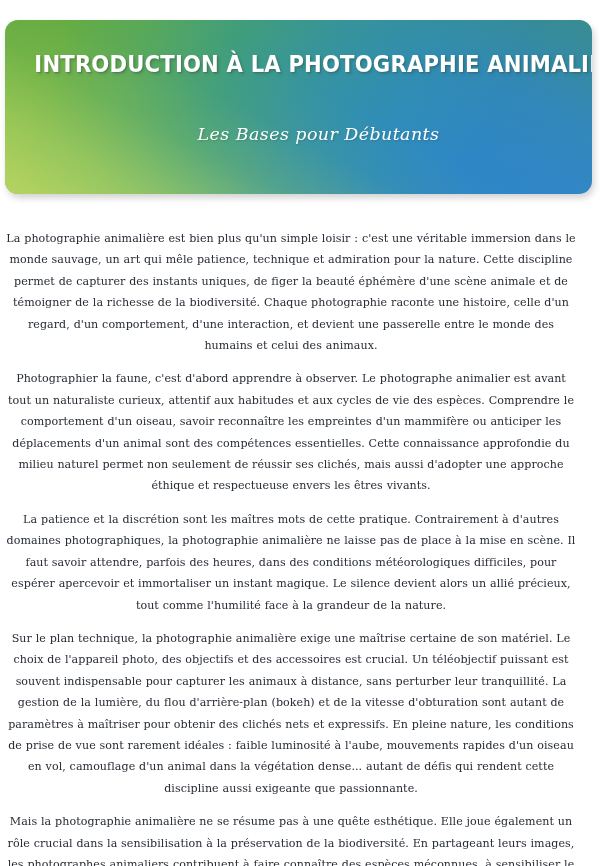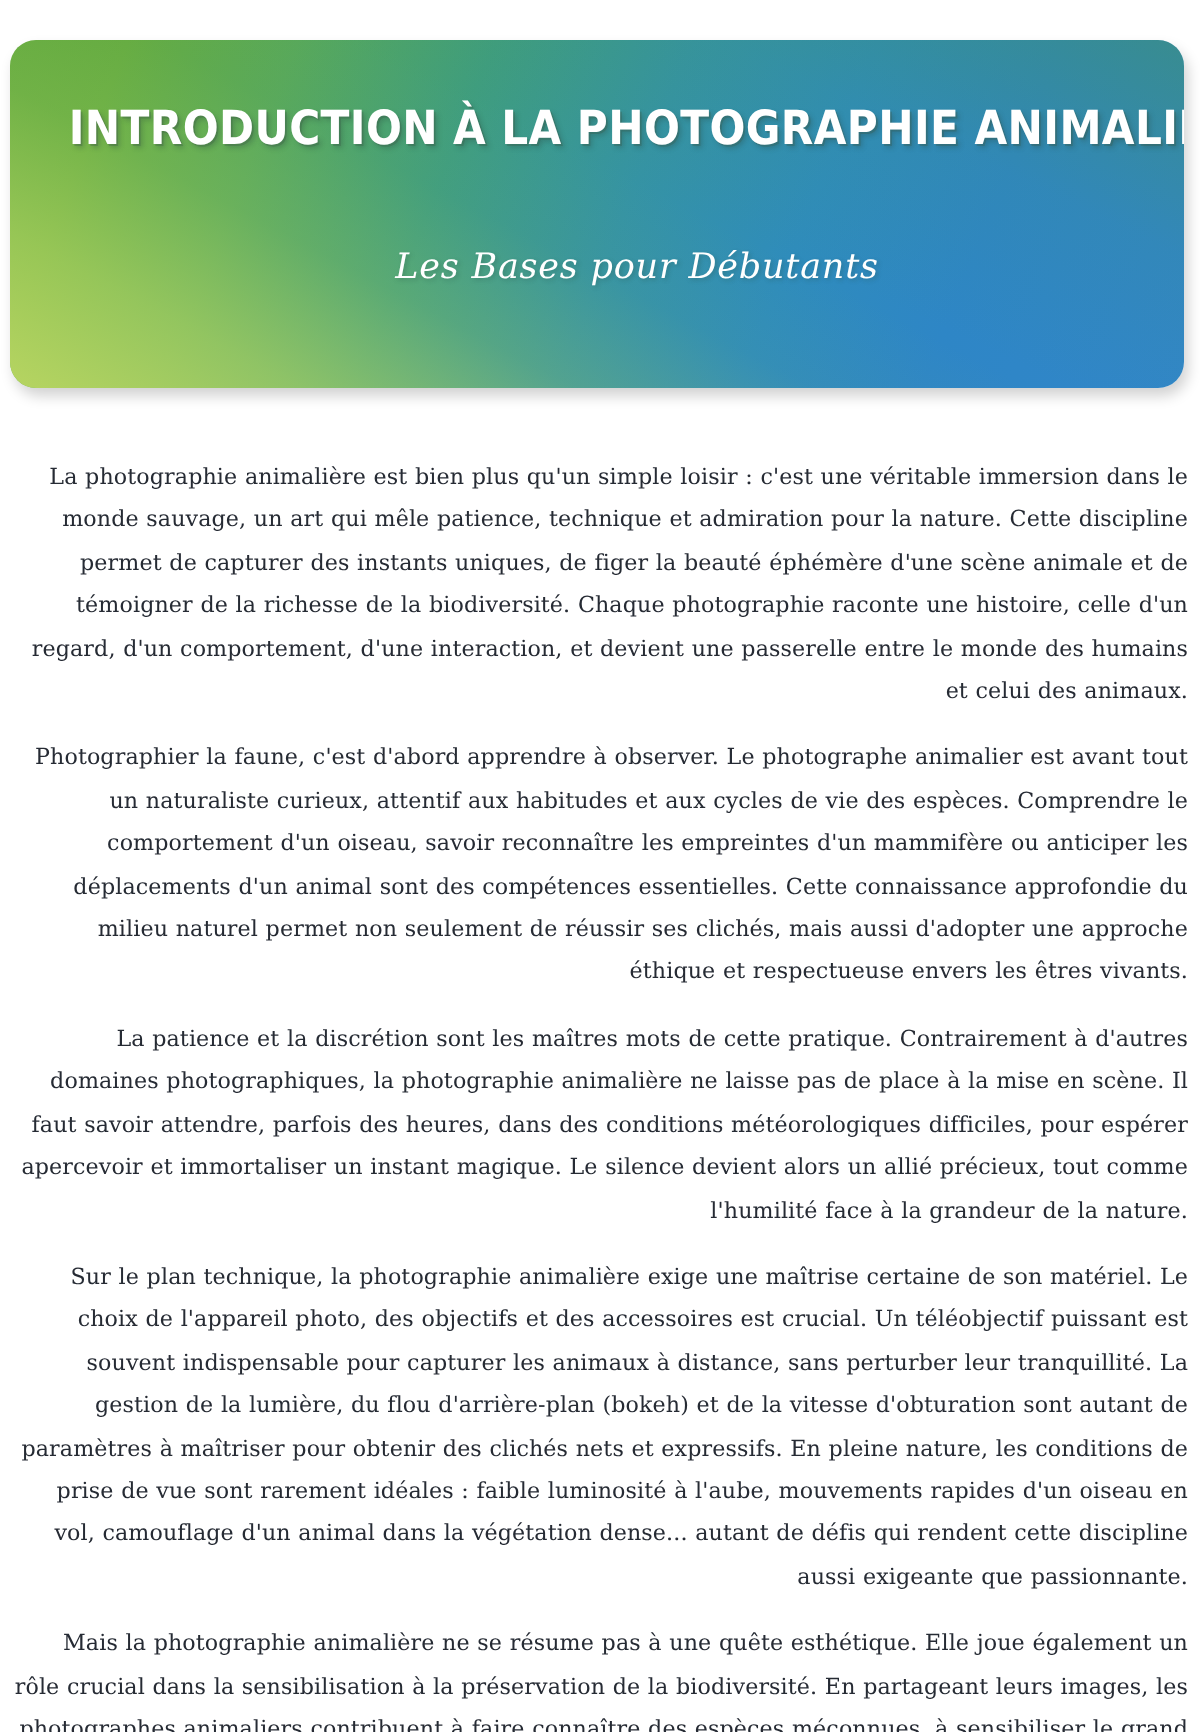--- a/index.html
+++ b/index.html
@@ -120,26 +120,26 @@
 
   
   .article {
     position: absolute;
     left: 6px;
     top: 228px;
     width: 588px;
   }
 
   .article p {
-    margin: 0 0 12px 0;
+    margin: 0 18px 12px 0;
     color: #262b34;
     font-family: "DejaVu Serif", "Liberation Serif", serif;
     font-size: 11.1px;
     line-height: 21.4px;
-    text-align: right;
+    text-align: center;
     letter-spacing: 0.005em;
     word-spacing: 0.02em;
   }
   .article p:last-child {
     margin-bottom: 0;
   }
 </style>
 </head>
 <body>
 

